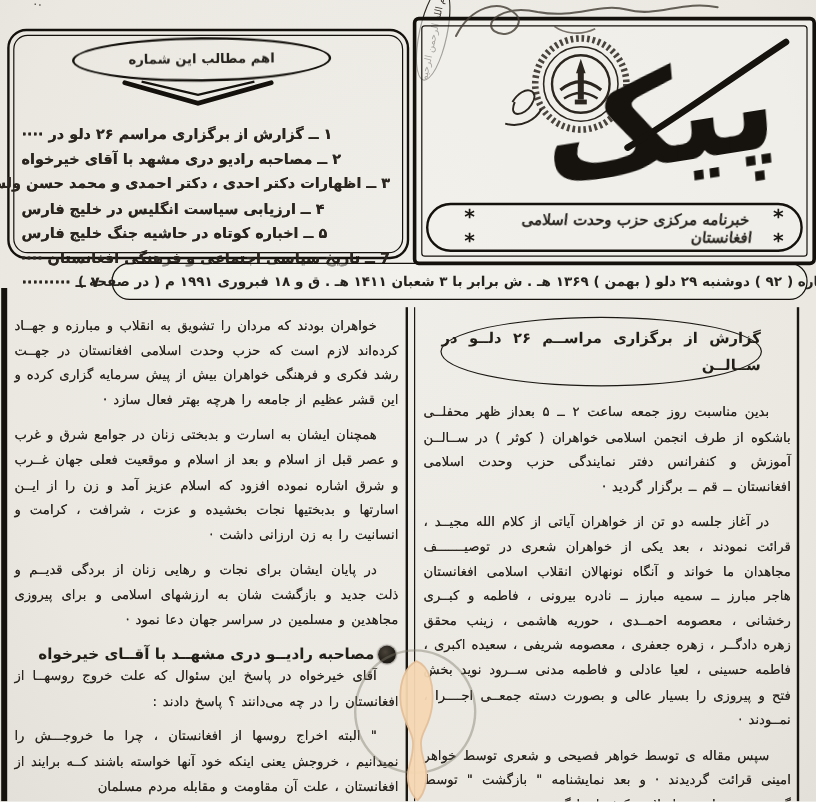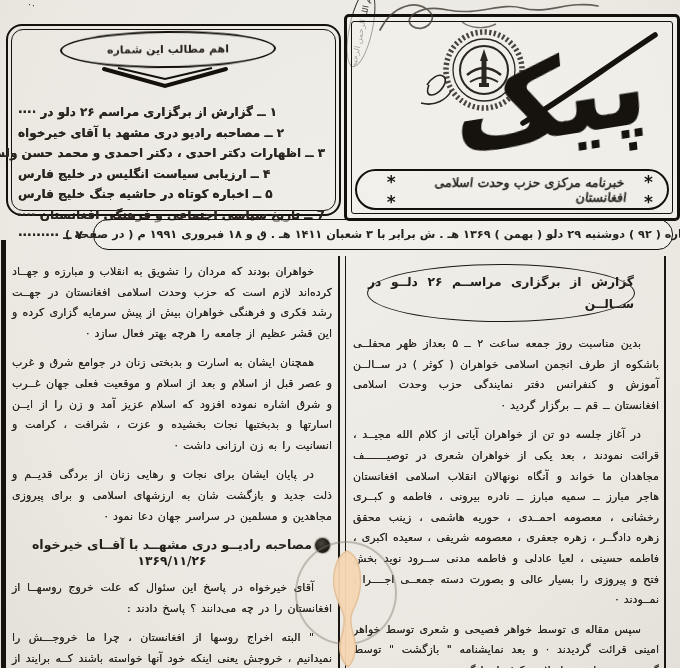--- a/index.html
+++ b/index.html
@@ -199,21 +199,20 @@
 
   <div class="col col-left">
     <p>خواهران بودند که مردان را تشویق به انقلاب و مبارزه و جهــاد کرده‌اند لازم است که حزب وحدت اسلامی افغانستان در جهــت رشد فکری و فرهنگی خواهران بیش از پیش سرمایه گزاری کرده و این قشر عظیم از جامعه را هرچه بهتر فعال سازد ·</p>
     <p>همچنان ایشان به اسارت و بدبختی زنان در جوامع شرق و غرب و عصر قبل از اسلام و بعد از اسلام و موقعیت فعلی جهان غــرب و شرق اشاره نموده افزود که اسلام عزیز آمد و زن را از ایــن اسارتها و بدبختیها نجات بخشیده و عزت ، شرافت ، کرامت و انسانیت را به زن ارزانی داشت ·</p>
     <p>در پایان ایشان برای نجات و رهایی زنان از بردگی قدیــم و ذلت جدید و بازگشت شان به ارزشهای اسلامی و برای پیروزی مجاهدین و مسلمین در سراسر جهان دعا نمود ·</p>
 
     <div class="interview-head">
       <span class="interview-bullet"></span>
       <span>مصاحبه رادیــو دری مشهــد با آقــای خیرخواه</span>
     </div>
-    <div class="interview-date">۱۳۶۹/۱۱/۲۶</div>
 
     <p>آقای خیرخواه در پاسخ این سئوال که علت خروج روسهــا از افغانستان را در چه می‌دانند ؟ پاسخ دادند :</p>
     <p>" البته اخراج روسها از افغانستان ، چرا ما خروجـــش را نمیدانیم ، خروجش یعنی اینکه خود آنها خواسته باشند کــه برایند از افغانستان ، علت آن مقاومت و مقابله مردم مسلمان</p>
   </div>
 
   <div class="faint-circle"></div>
   <svg class="stain" viewBox="0 0 52 122">
     <path d="M26 2 C37 6 41 22 39 40 C37 55 31 60 30 68 C29 76 31 80 33 88 C36 98 34 111 27 118 C20 112 17 100 20 90 C22 82 24 76 23 68 C22 60 15 52 13 38 C11 20 17 6 26 2 Z" fill="#f6d7b3" stroke="#e4bf97" stroke-width="1.5" opacity=".95"></path>
   </svg>
 

